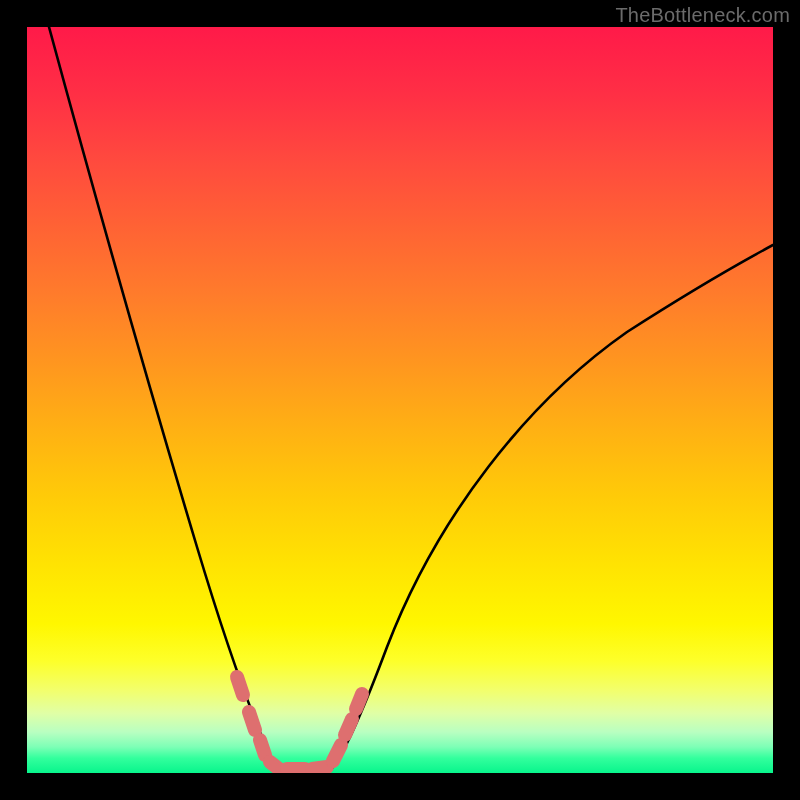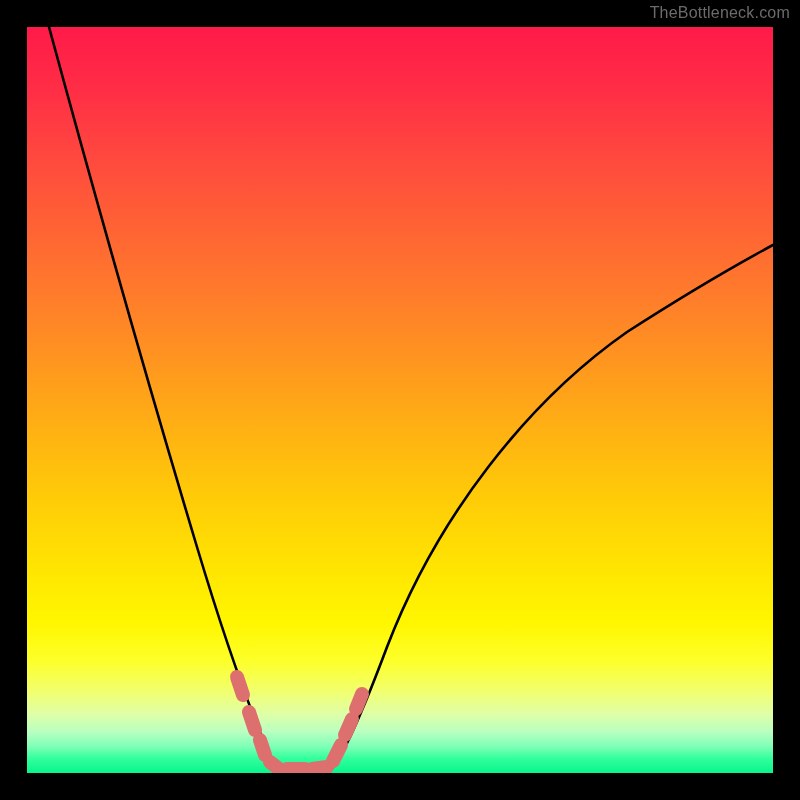--- a/index.html
+++ b/index.html
@@ -50,21 +50,21 @@
   }
   .curves {
     position: absolute;
     inset: 0;
   }
   .watermark {
     position: absolute;
     top: 4px;
     right: 10px;
     color: #6b6b6b;
-    font-size: 16px;
+    font-size: 20px;
     font-weight: 500;
     letter-spacing: 0.2px;
     user-select: none;
   }
 </style>
 </head>
 <body>
 
 <div class="frame">
   <div class="plot-area">

